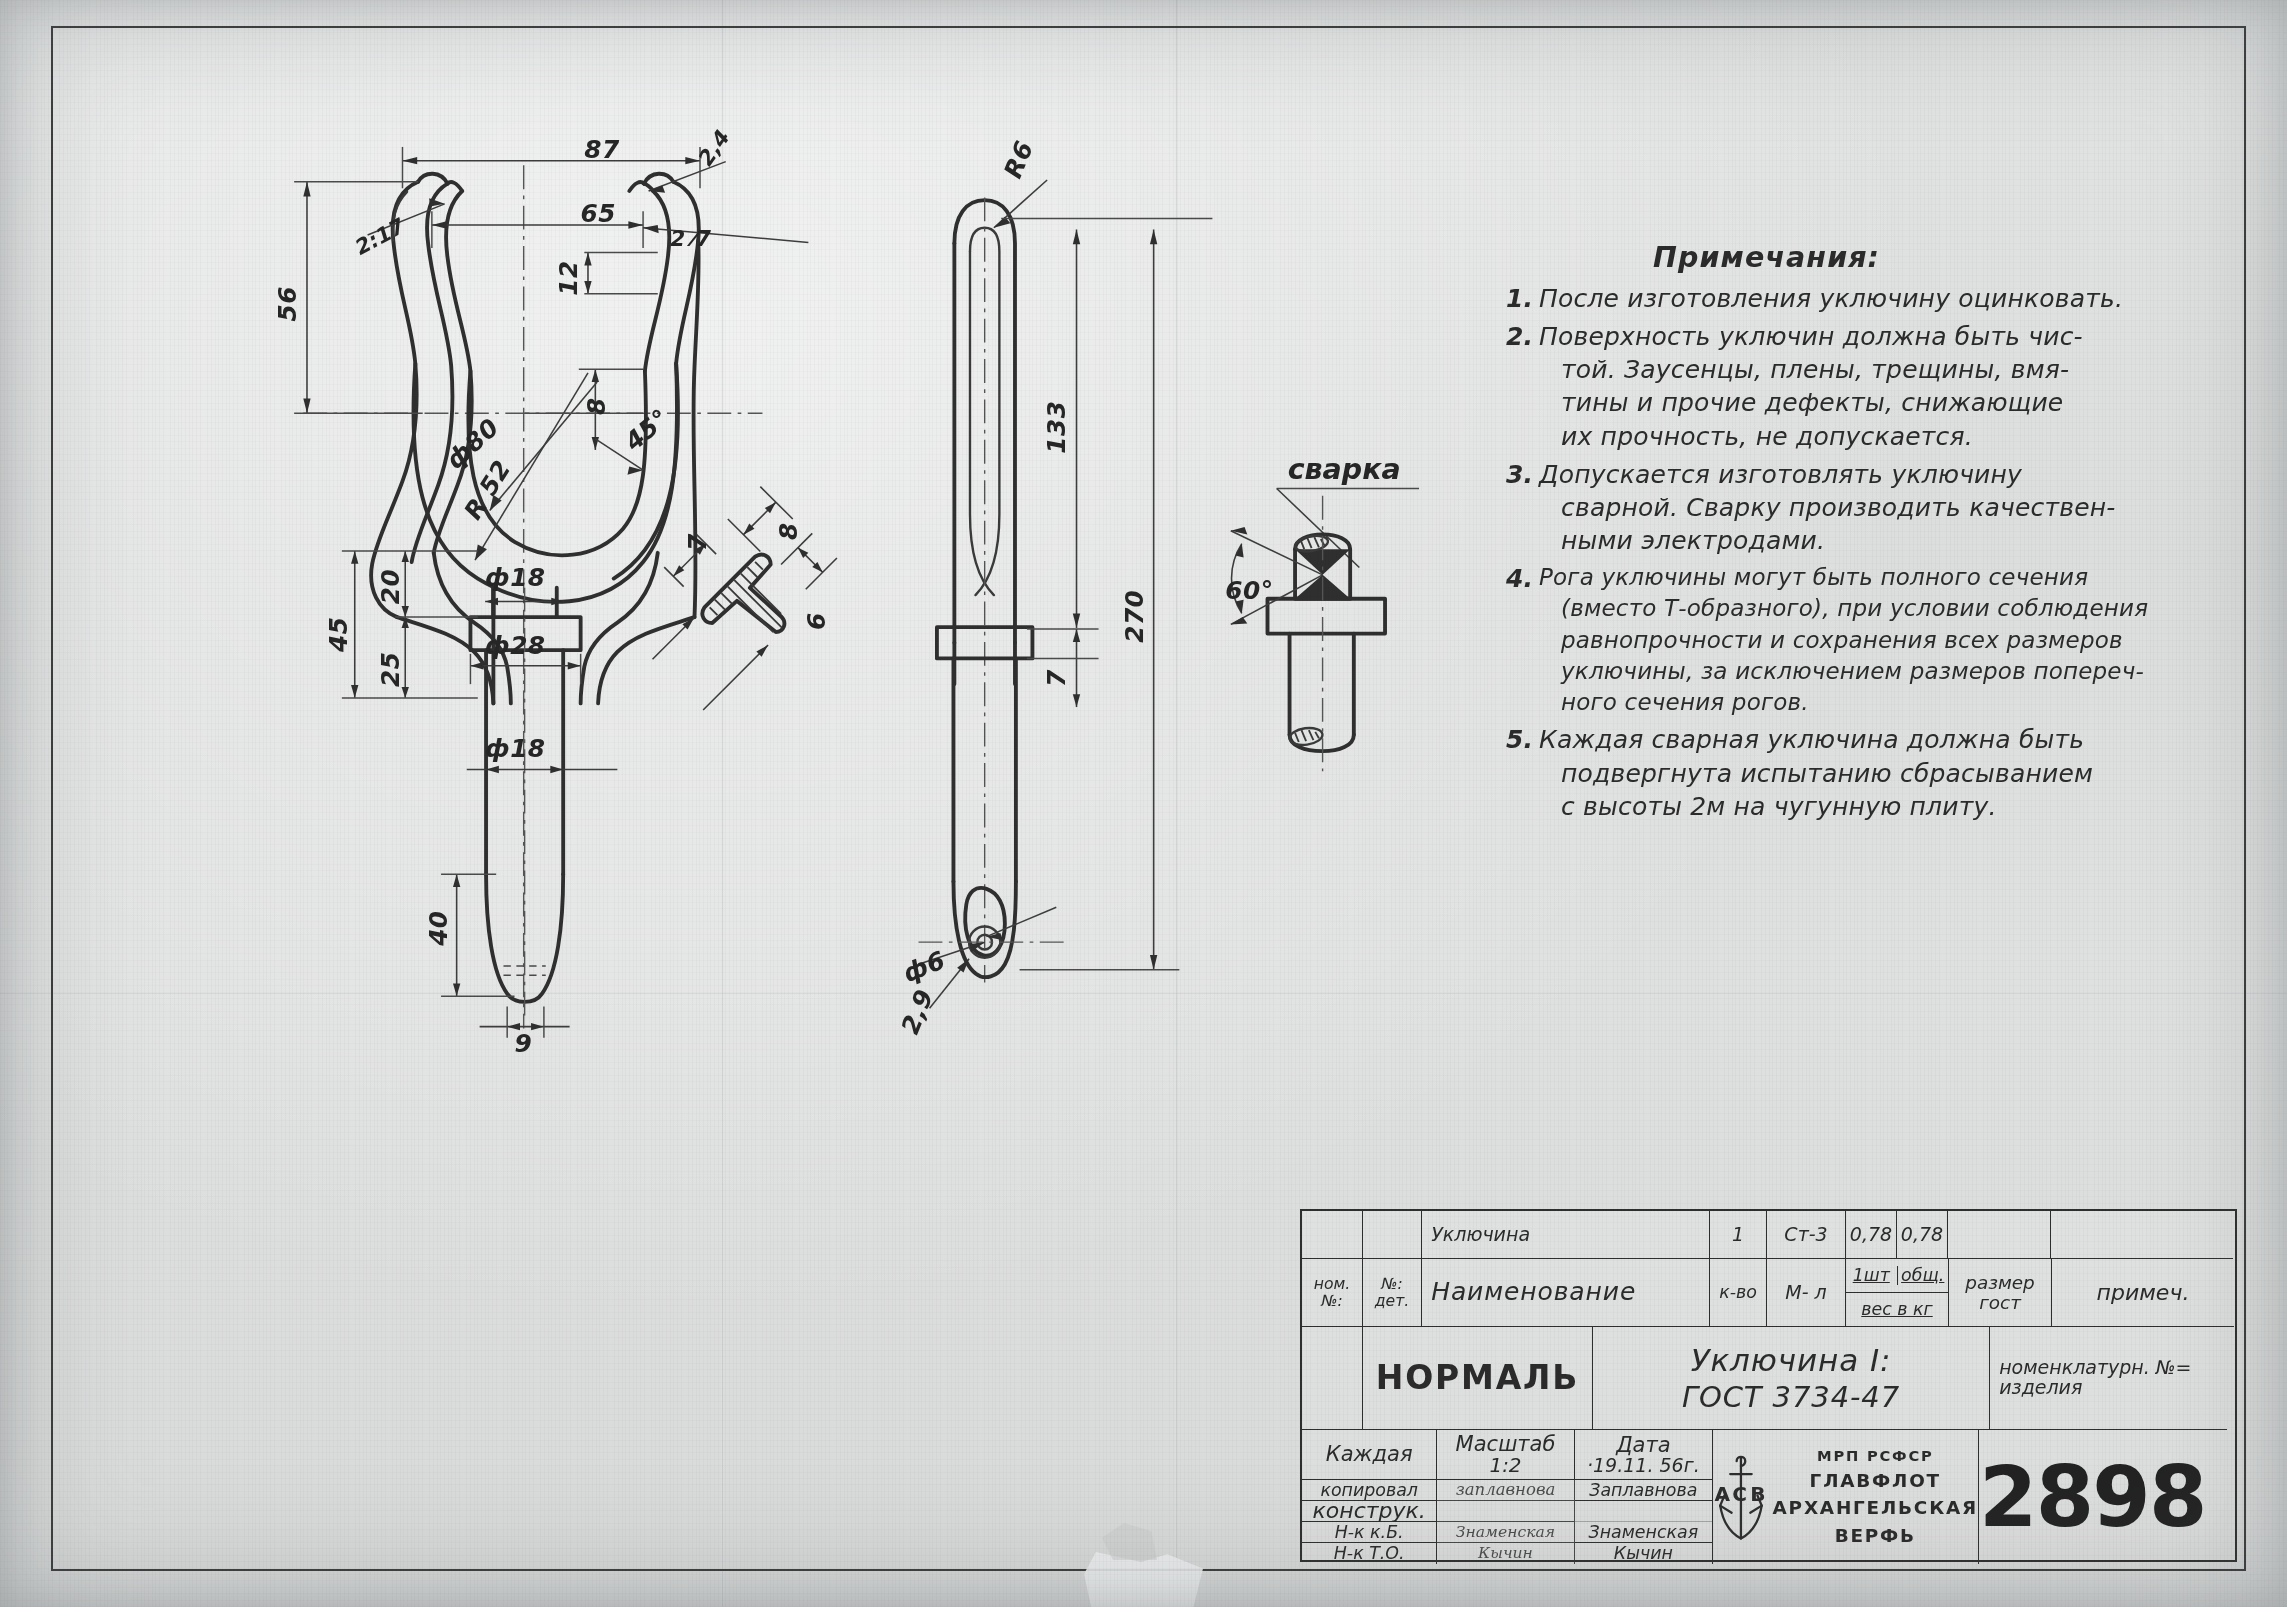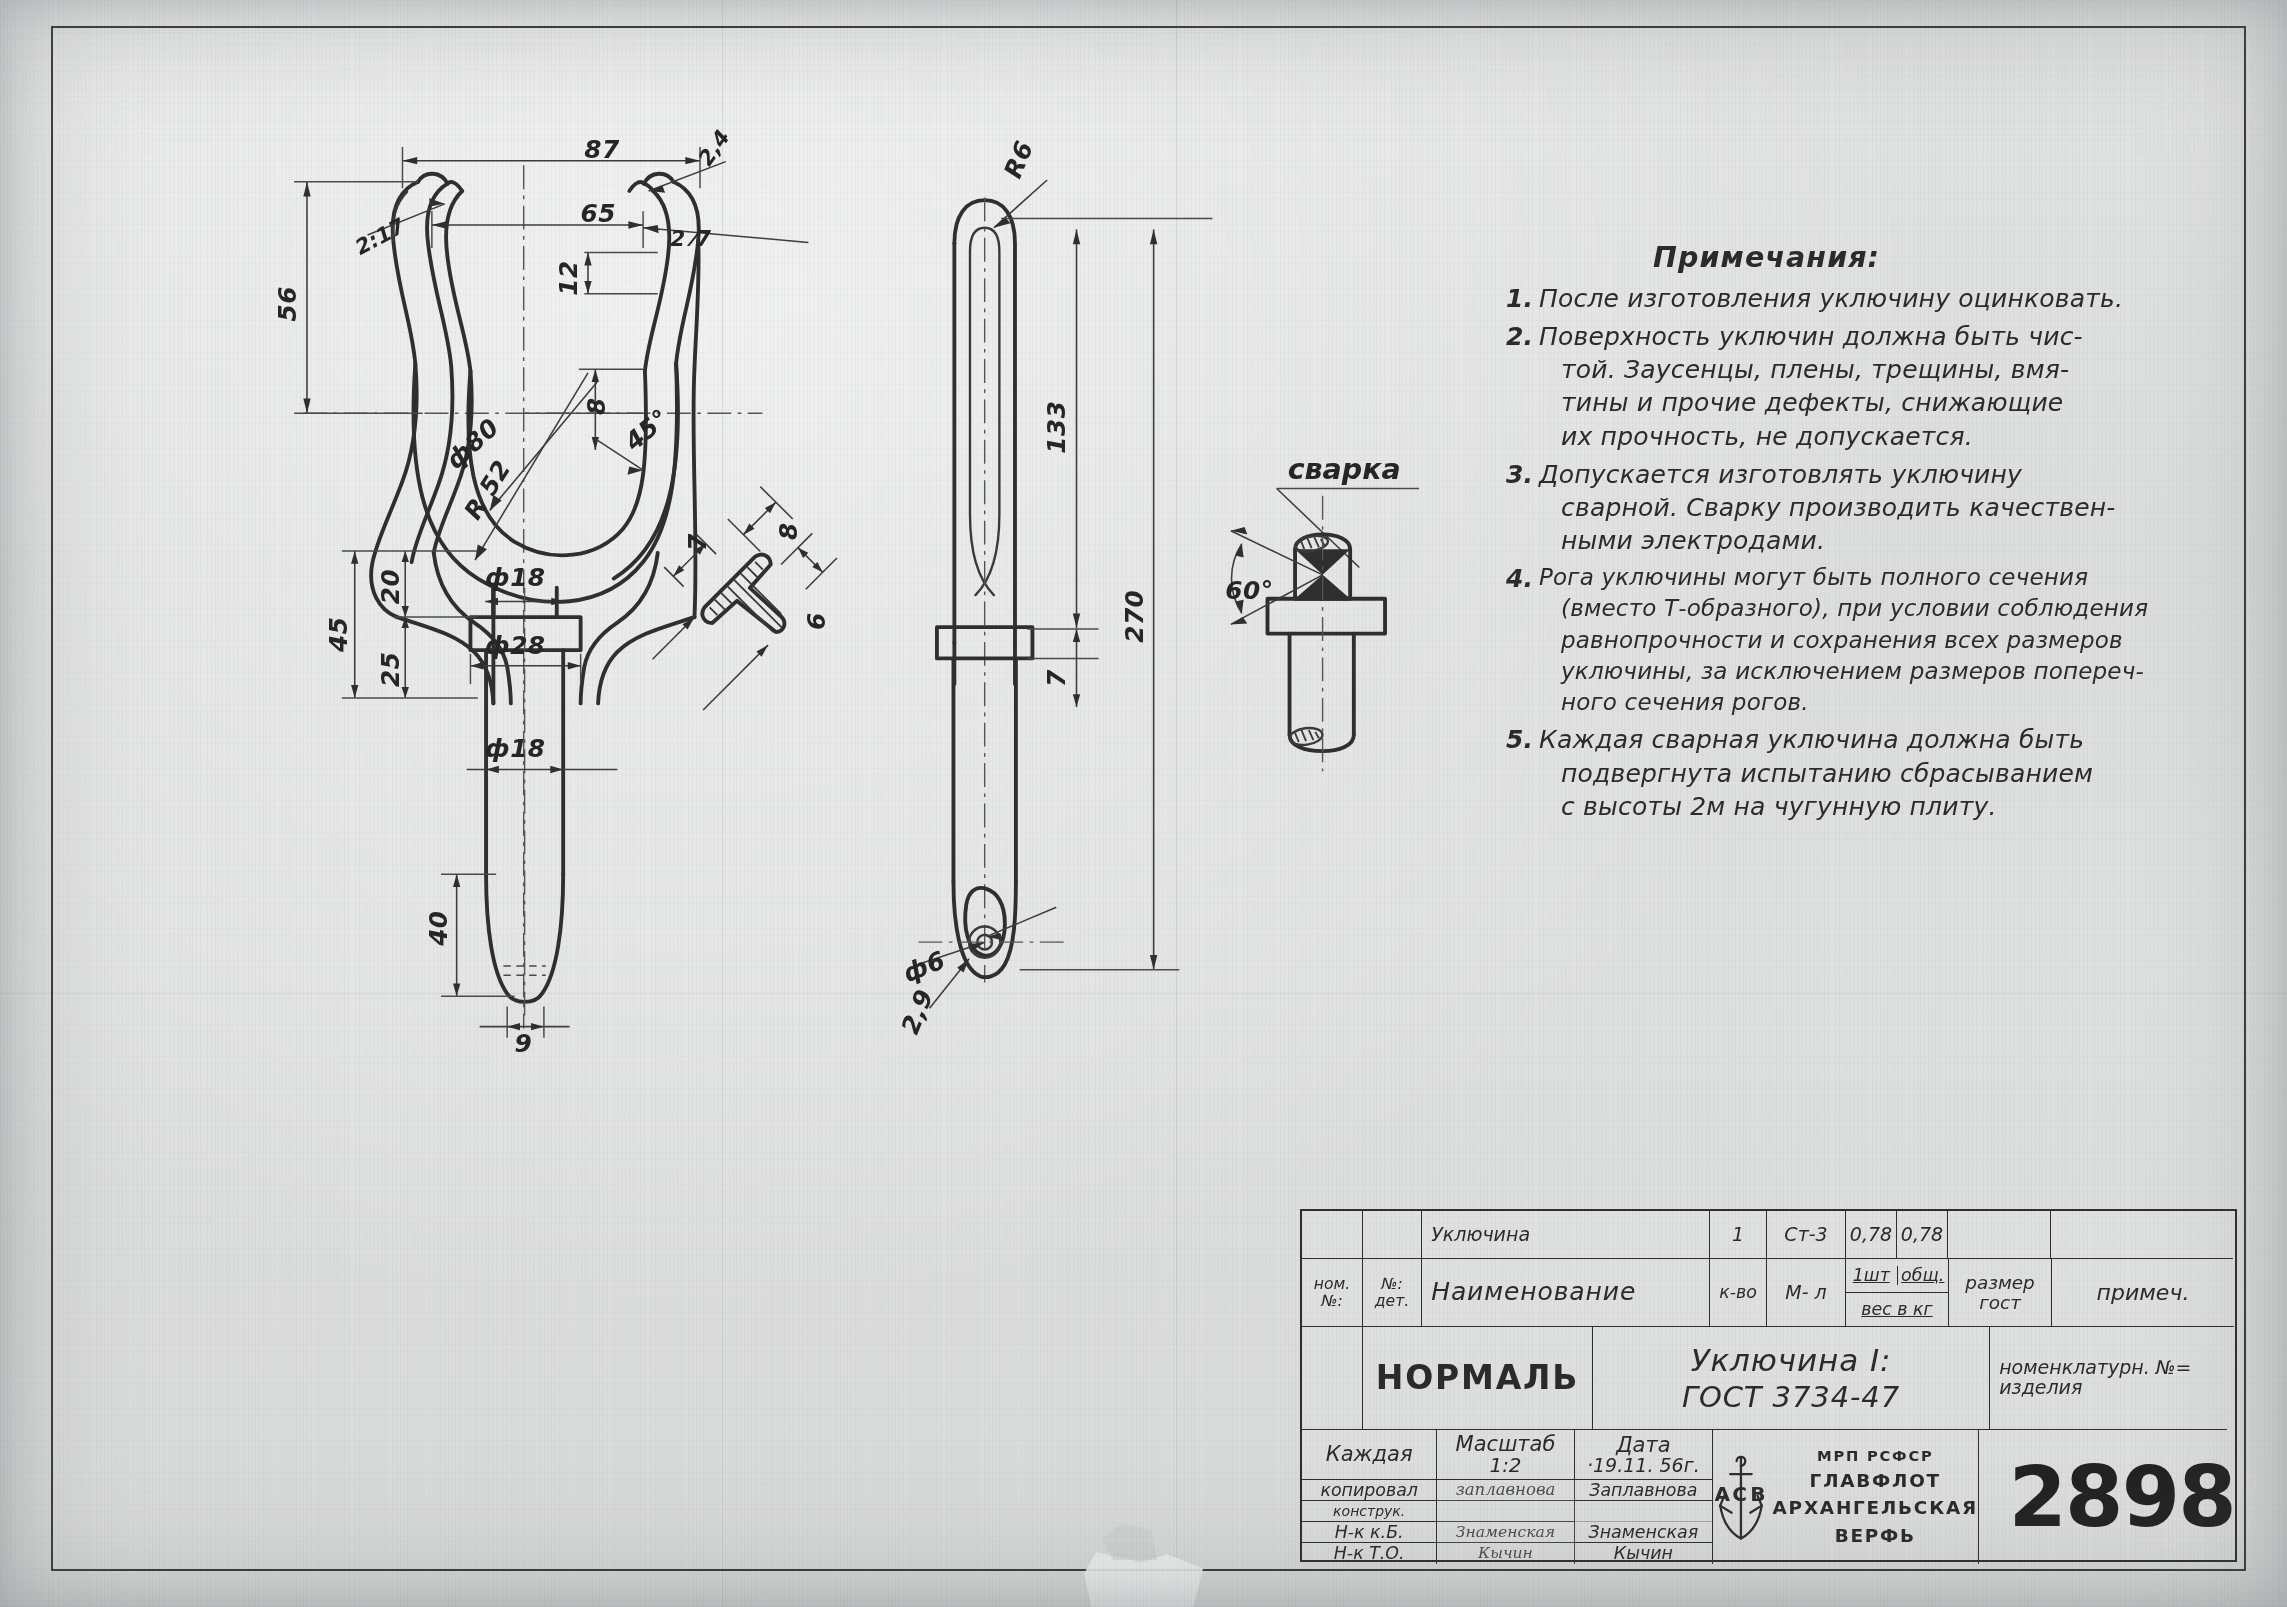--- a/index.html
+++ b/index.html
@@ -523,21 +523,21 @@
             <span>Дата</span>
             <span style="font-size:19px">·19.11. 56г.</span>
           </div>
         </div>
         <div class="r" style="height:21px">
           <div class="c" style="width:136px;font-size:17.4px">копировал</div>
           <div class="c sig" style="width:138px;font-size:16.5px">заплавнова</div>
           <div class="c last" style="width:138px;font-size:17.4px">Заплавнова</div>
         </div>
         <div class="r" style="height:21px">
-          <div class="c" style="width:136px;font-size:14px">конструк.</div>
+          <div class="c" style="width:136px;font-size:22px">конструк.</div>
           <div class="c sig" style="width:138px;font-size:16.5px"></div>
           <div class="c last faint" style="width:138px;font-size:15.6px"></div>
         </div>
         <div class="r" style="height:21px">
           <div class="c" style="width:136px;font-size:17.4px">Н-к  к.Б.</div>
           <div class="c sig" style="width:138px;font-size:15.6px">Знаменская</div>
           <div class="c last" style="width:138px;font-size:17.4px">Знаменская</div>
         </div>
         <div class="r" style="height:21px">
           <div class="c nb" style="width:136px;font-size:17.4px">Н-к  Т.О.</div>
@@ -561,21 +561,21 @@
           <text x="52" y="70" font-size="28" font-weight="600" fill="#2e2e2e" font-family="DejaVu Sans, sans-serif">В</text>
         </svg>
         <div class="emb">
           <div style="font-size:14.7px">МРП  РСФСР</div>
           <div>ГЛАВФЛОТ</div>
           <div>АРХАНГЕЛЬСКАЯ</div>
           <div>ВЕРФЬ</div>
         </div>
       </div>
 
-      <div style="flex:1;display:flex;align-items:center;justify-content:flex-end">
+      <div style="flex:1;display:flex;align-items:center;justify-content:flex-start">
         <span id="num">2898</span>
       </div>
     </div>
   </div>
 
   <div class="tear" style="left:1084px;top:1552px;width:119px;height:55px;clip-path:polygon(10% 0,48% 18%,70% 4%,100% 30%,92% 100%,6% 100%,0 40%)"></div>
   <div class="tear" style="left:1102px;top:1523px;width:55px;height:37px;opacity:.5;background:#c9cccb;clip-path:polygon(20% 100%,0 40%,40% 0,90% 22%,100% 100%)"></div>
 
   <div id="grain"></div>
   <div id="vign"></div>

